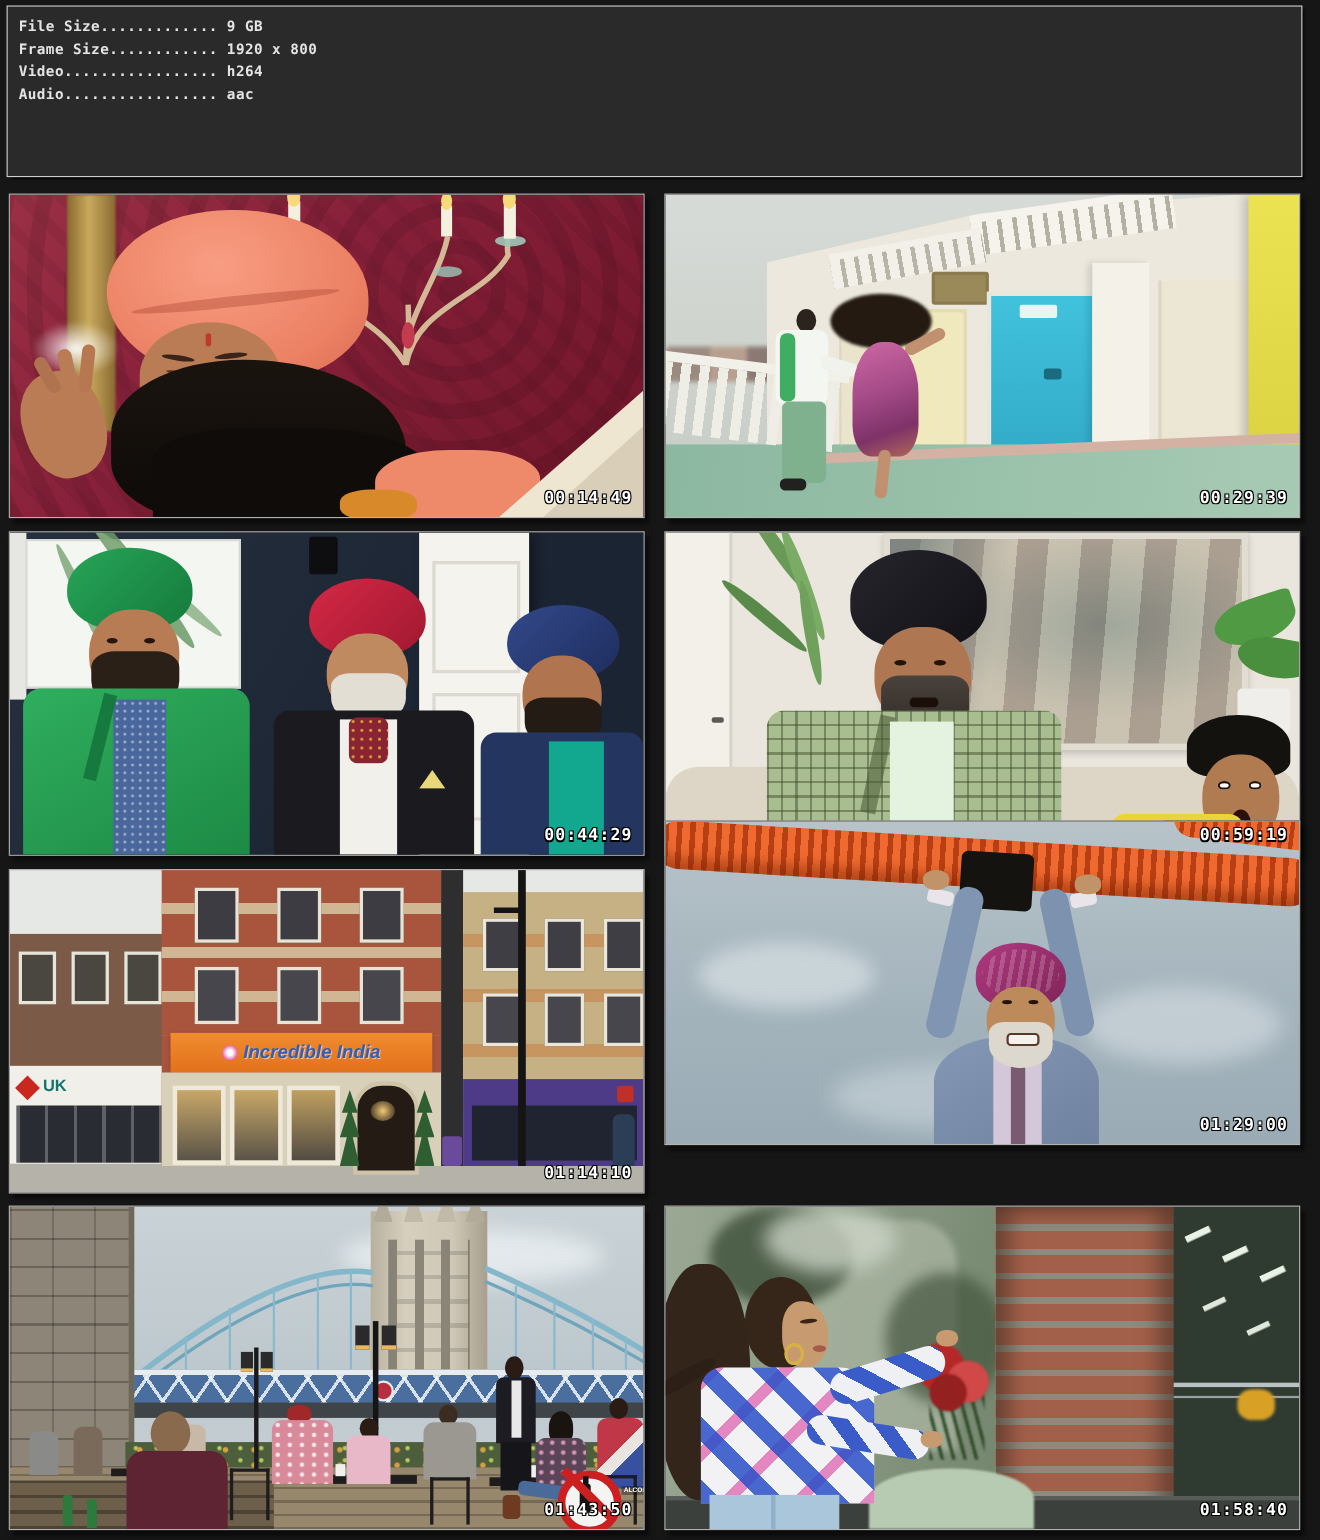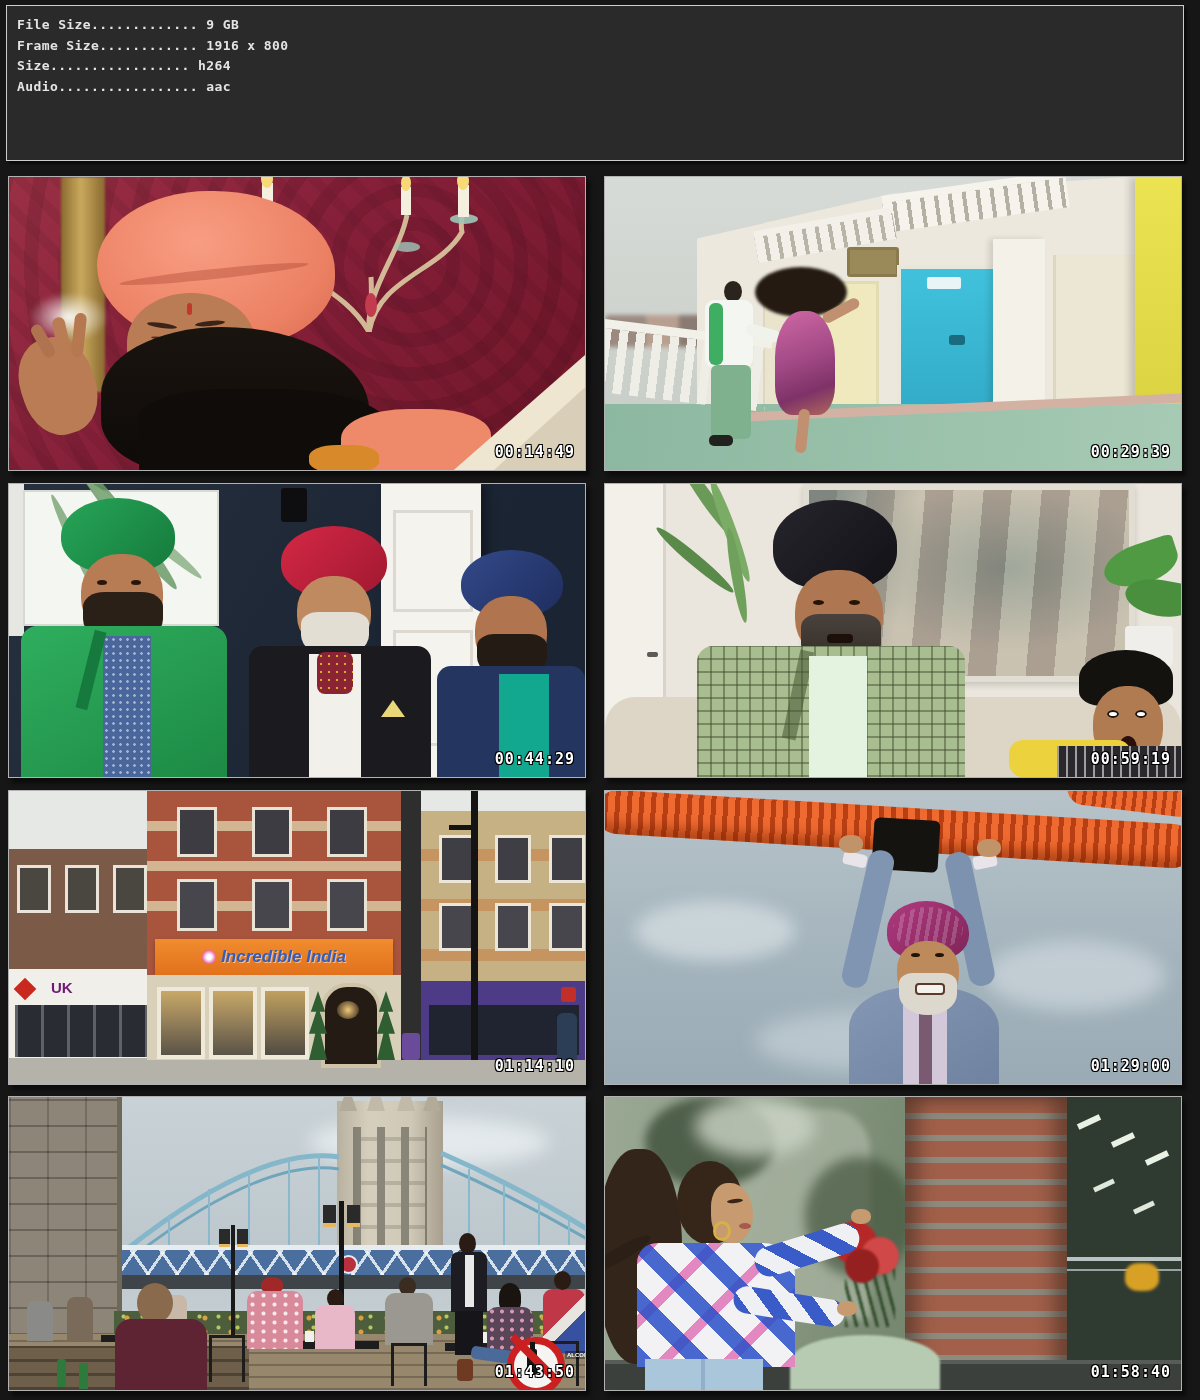--- a/index.html
+++ b/index.html
@@ -21,22 +21,22 @@
     letter-spacing:1px;z-index:60;
     text-shadow:-1px -1px 0 #000,1px -1px 0 #000,-1px 1px 0 #000,1px 1px 0 #000;}
 </style>
 </head>
 <body>
 
 <div class="page">
 
   <div class="hdr">
     <div class="meta">File Size............. 9 GB</div>
-    <div class="meta">Frame Size............ 1916 x 800</div>
-    <div class="meta">Size................. h264</div>
+    <div class="meta">Frame Size............ 1920 x 800</div>
+    <div class="meta">Video................. h264</div>
     <div class="meta">Audio................. aac</div>
   </div>
 
   <div class="thumb" style="left:8px;top:176px;">
     <div class="scene" style="background:linear-gradient(135deg,#9a3044 0%,#87203a 40%,#701629 100%);">
       <div class="a" style="left:0;top:0;width:576px;height:293px;opacity:.5;background:
         repeating-radial-gradient(circle at 70% 30%,rgba(0,0,0,.18) 0 14px,transparent 14px 34px),
         repeating-linear-gradient(45deg,rgba(0,0,0,.10) 0 10px,transparent 10px 26px);"></div>
       <div class="a" style="left:52px;top:0;width:44px;height:215px;filter:blur(1px);
         background:linear-gradient(90deg,#8a6a30,#c9a95c 45%,#8a6a30);"></div>
@@ -219,21 +219,21 @@
   <div class="thumb" style="left:8px;top:790px;">
     <div class="scene" style="background:#e6e8e5;">
       <div class="a" style="left:0;bottom:0;width:576px;height:26px;background:#b5b2a9;border-top:3px solid #9a978e;"></div>
 
       <div class="a" style="left:0;top:58px;width:150px;height:120px;background:#7b5a47;border-bottom:8px solid #ddd8cc;"></div>
       <div class="a" style="left:8px;top:74px;width:28px;height:42px;background:#4a4640;border:3px solid #e8e4da;"></div>
       <div class="a" style="left:56px;top:74px;width:28px;height:42px;background:#4a4640;border:3px solid #e8e4da;"></div>
       <div class="a" style="left:104px;top:74px;width:28px;height:42px;background:#4a4640;border:3px solid #e8e4da;"></div>
       <div class="a" style="left:0;top:178px;width:150px;height:89px;background:#f1efe9;"></div>
       <div class="a" style="left:8px;top:190px;width:16px;height:16px;background:#c8281e;transform:rotate(45deg);"></div>
-      <div class="a" style="left:30px;top:188px;font:700 15px 'Liberation Sans',sans-serif;color:#701a75;margin-left:12px;">UK</div>
+      <div class="a" style="left:30px;top:188px;font:700 15px 'Liberation Sans',sans-serif;color:#0f766e;">UK</div>
       <div class="a" style="left:6px;top:214px;width:138px;height:52px;background:#2a2c34;
         background-image:repeating-linear-gradient(90deg,rgba(255,255,255,.25) 0 3px,transparent 3px 26px);"></div>
 
       <div class="a" style="left:138px;top:0;width:254px;height:269px;background:#a9543c;"></div>
       <div class="a" style="left:138px;top:0;width:254px;height:150px;
         background:repeating-linear-gradient(180deg,transparent 0 30px,#d8c7a2 30px 40px);opacity:.85;"></div>
       <div class="a" style="left:168px;top:16px;width:34px;height:44px;background:#3c3c42;border:3px solid #e9e3d6;"></div>
       <div class="a" style="left:243px;top:16px;width:34px;height:44px;background:#3c3c42;border:3px solid #e9e3d6;"></div>
       <div class="a" style="left:318px;top:16px;width:34px;height:44px;background:#3c3c42;border:3px solid #e9e3d6;"></div>
       <div class="a" style="left:168px;top:88px;width:34px;height:46px;background:#46464c;border:3px solid #e9e3d6;"></div>
@@ -271,21 +271,21 @@
       <div class="a" style="left:412px;top:190px;width:164px;height:79px;background:#4d3b88;"></div>
       <div class="a" style="left:420px;top:214px;width:150px;height:50px;background:#1f2430;"></div>
       <div class="a" style="left:552px;top:196px;width:15px;height:15px;background:#c03028;border-radius:3px;"></div>
       <div class="a" style="left:548px;top:222px;width:20px;height:47px;background:#2c3e55;border-radius:6px 6px 0 0;"></div>
       <div class="a" style="left:462px;top:0;width:7px;height:269px;background:#141414;"></div>
       <div class="a" style="left:440px;top:34px;width:28px;height:5px;background:#141414;"></div>
     </div>
     <div class="ts">01:14:10</div>
   </div>
 
-  <div class="thumb" style="left:604px;top:790px;">
+  <div class="thumb" style="left:604px;top:746px;">
     <div class="scene" style="background:linear-gradient(180deg,#b7c3c9,#a3b3bc 60%,#9aabb5);">
       <div class="a" style="left:30px;top:110px;width:160px;height:60px;border-radius:50%;filter:blur(8px);background:rgba(230,236,238,.55);"></div>
       <div class="a" style="left:380px;top:150px;width:180px;height:70px;border-radius:50%;filter:blur(9px);background:rgba(225,232,235,.5);"></div>
       <div class="a" style="left:150px;top:220px;width:220px;height:60px;border-radius:50%;filter:blur(10px);background:rgba(220,228,232,.45);"></div>
       <div class="a" style="left:-10px;top:16px;width:600px;height:44px;border-radius:22px;transform:rotate(3.5deg);
         background:repeating-linear-gradient(90deg,#ef6a30 0 7px,#b83f14 7px 12px);
         box-shadow:inset 0 -10px 12px rgba(110,30,0,.45);"></div>
       <div class="a" style="left:268px;top:28px;width:66px;height:52px;background:#15130f;border-radius:6px;transform:rotate(3.5deg);"></div>
       <div class="a" style="left:462px;top:-14px;width:130px;height:34px;border-radius:17px;transform:rotate(7deg);
         background:repeating-linear-gradient(90deg,#ef6a30 0 6px,#b83f14 6px 10px);"></div>

